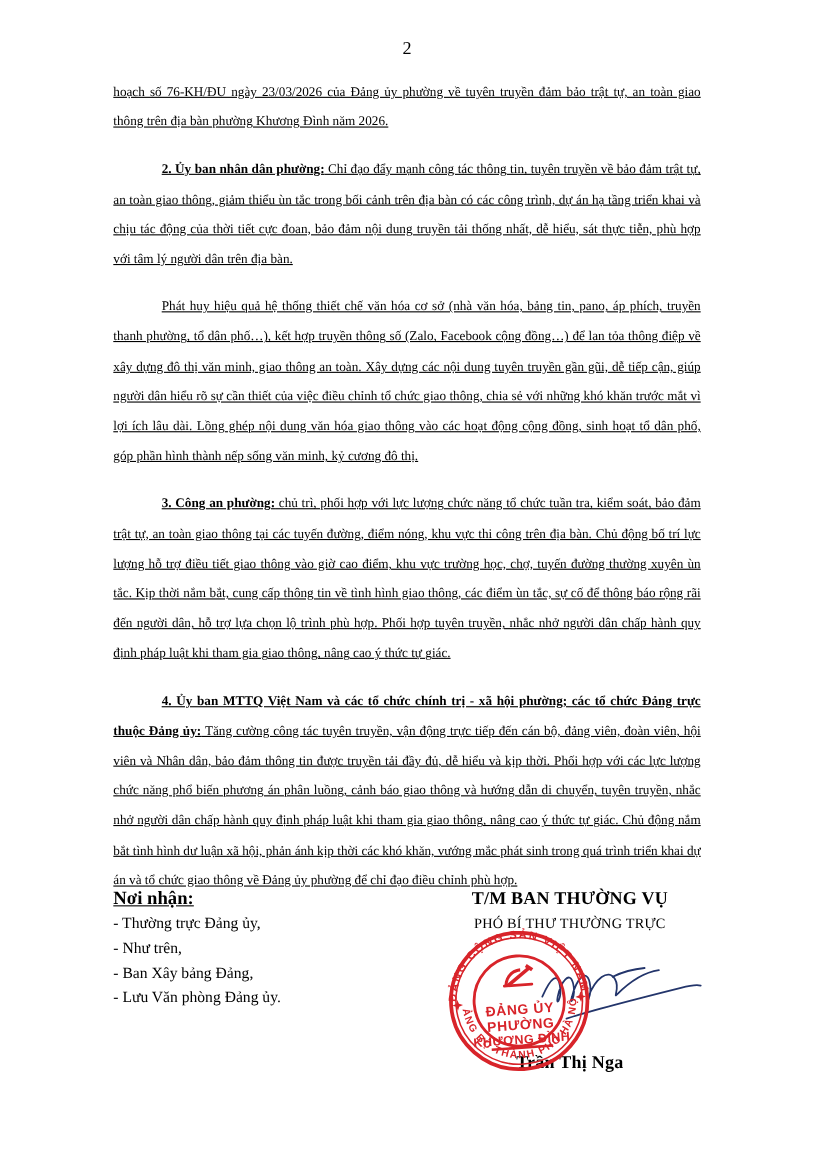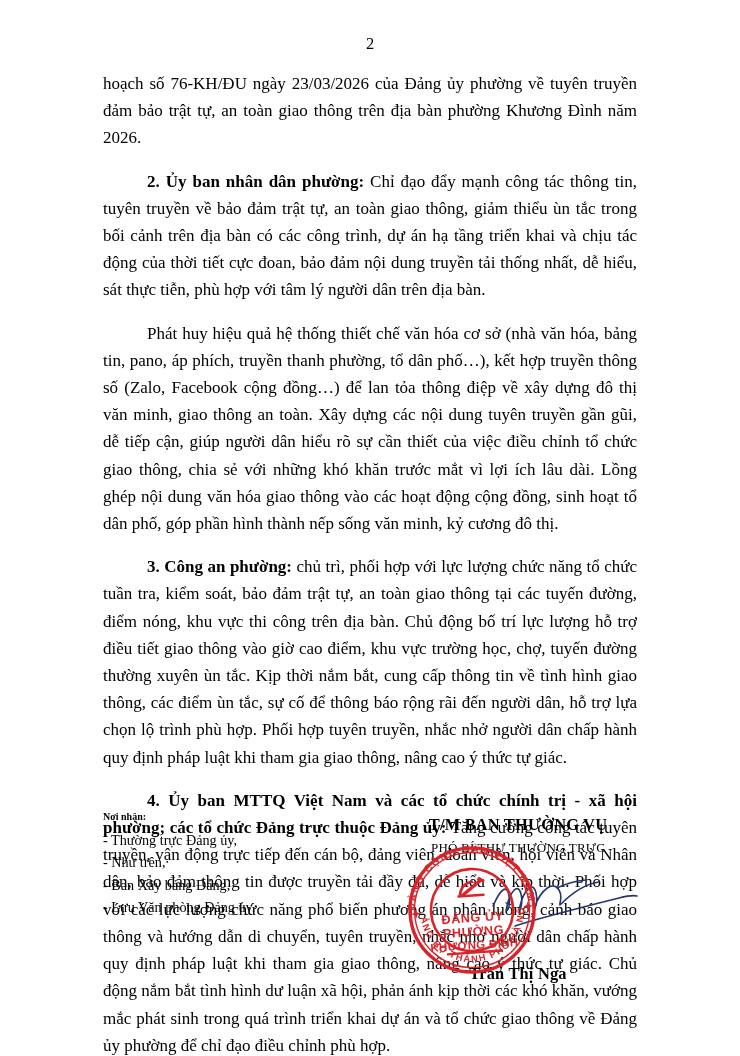--- a/index.html
+++ b/index.html
@@ -34,25 +34,26 @@
 
   .content {
     position: absolute;
     left: 103px;
     top: 70px;
     width: 534px;
   }
 
   p.para {
     margin: 0;
-    font-size: 17px;
+    font-size: 12px;
     line-height: 27.2px;
     text-align: justify;
     text-justify: inter-word;
     hyphens: none;
+    text-decoration: underline;
   }
 
   p.indent { text-indent: 44px; margin-top: 16px; }
 
   b.lead { font-weight: bold; }
 
   
   .footer {
     position: absolute;
     left: 103px;
@@ -64,37 +65,37 @@
   .recipients {
     position: absolute;
     left: 0;
     top: 0;
     width: 270px;
     font-size: 14.2px;
     line-height: 22.5px;
   }
   .recipients .rtitle {
     font-weight: bold;
-    font-size: 10px;
+    text-decoration: underline;
+    font-size: 17px;
   }
   .recipients .ritem { white-space: nowrap; }
 
   .signblock {
     position: absolute;
     left: 296px;
     top: 0;
     width: 238px;
     text-align: center;
   }
   .signblock .l1 {
     font-weight: bold;
     font-size: 16.4px;
     line-height: 22px;
     letter-spacing: 0.2px;
-    margin-top: 8px;
   }
   .signblock .l2 {
     font-size: 13px;
     line-height: 24px;
     letter-spacing: 0.2px;
   }
   .signblock .signer {
     font-weight: bold;
     font-size: 16.4px;
     margin-top: 104px;

